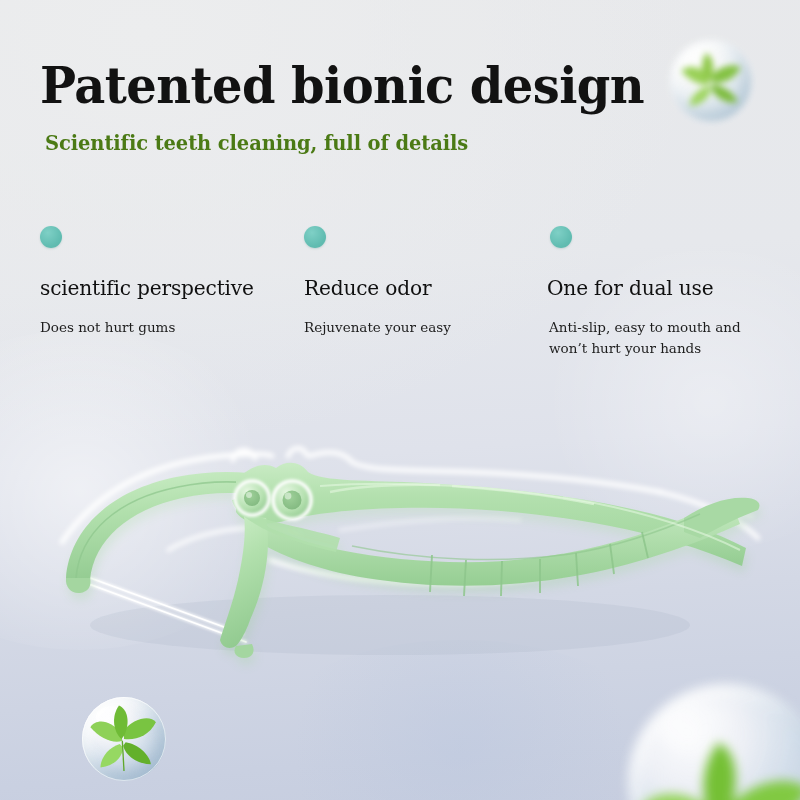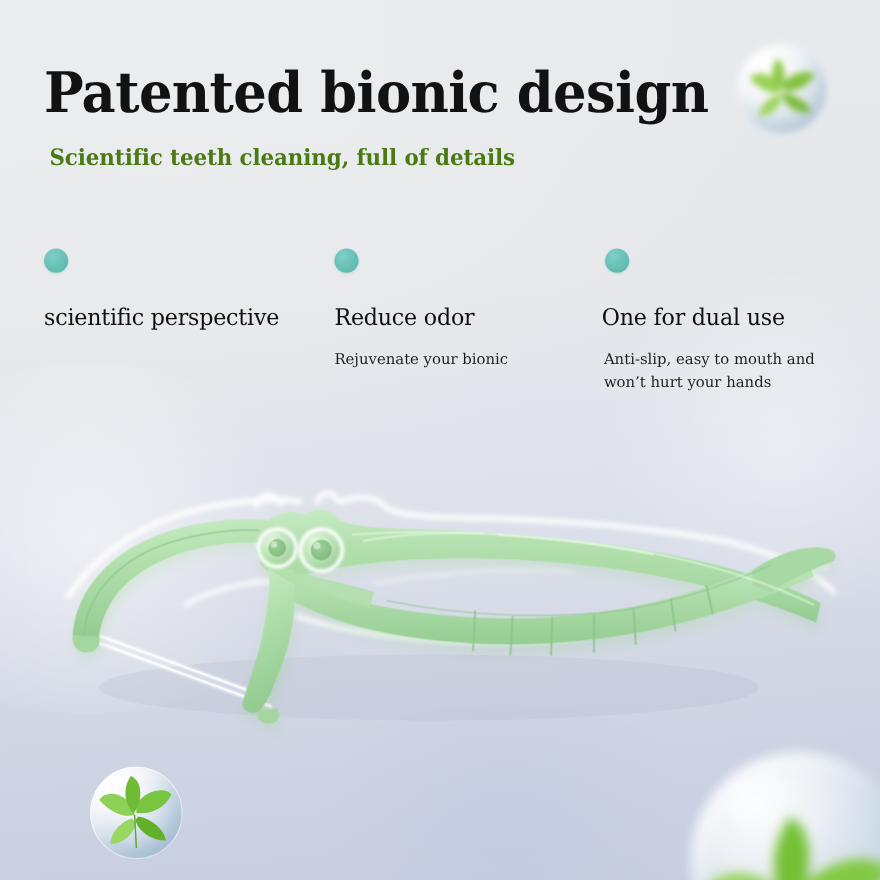--- a/index.html
+++ b/index.html
@@ -130,26 +130,27 @@
 
   <div class="headline">Patented bionic design</div>
 
   <div class="subhead">Scientific teeth cleaning, full of details</div>
 
   <div class="features">
 
     <div class="feat feat-0">
       <div class="dot"></div>
       <div class="feat-title">scientific perspective</div>
+      <div class="feat-sub">Does not hurt gums</div>
     </div>
 
     <div class="feat feat-1">
       <div class="dot"></div>
       <div class="feat-title">Reduce odor</div>
-      <div class="feat-sub">Rejuvenate your bionic</div>
+      <div class="feat-sub">Rejuvenate your easy</div>
     </div>
 
     <div class="feat feat-2">
       <div class="dot"></div>
       <div class="feat-title">One for dual use</div>
       <div class="feat-sub">Anti-slip, easy to mouth and won’t hurt your hands</div>
     </div>
 
   </div>
 

